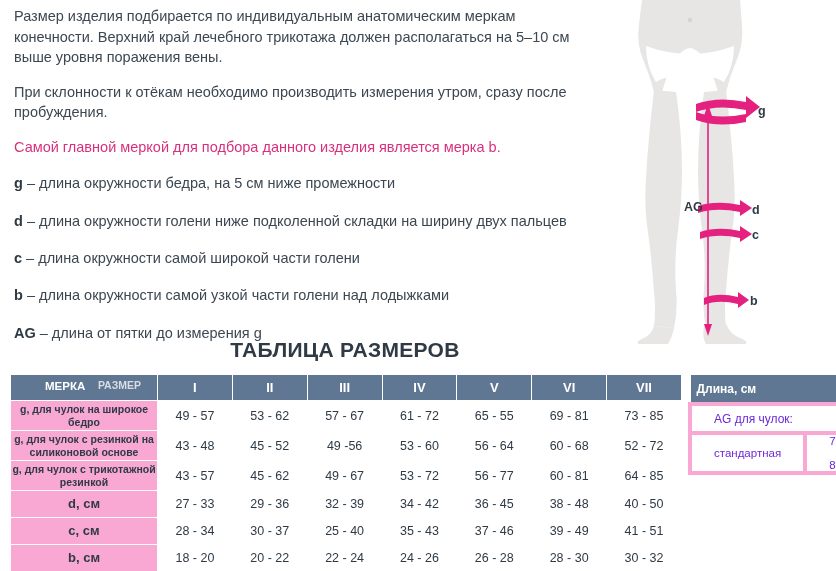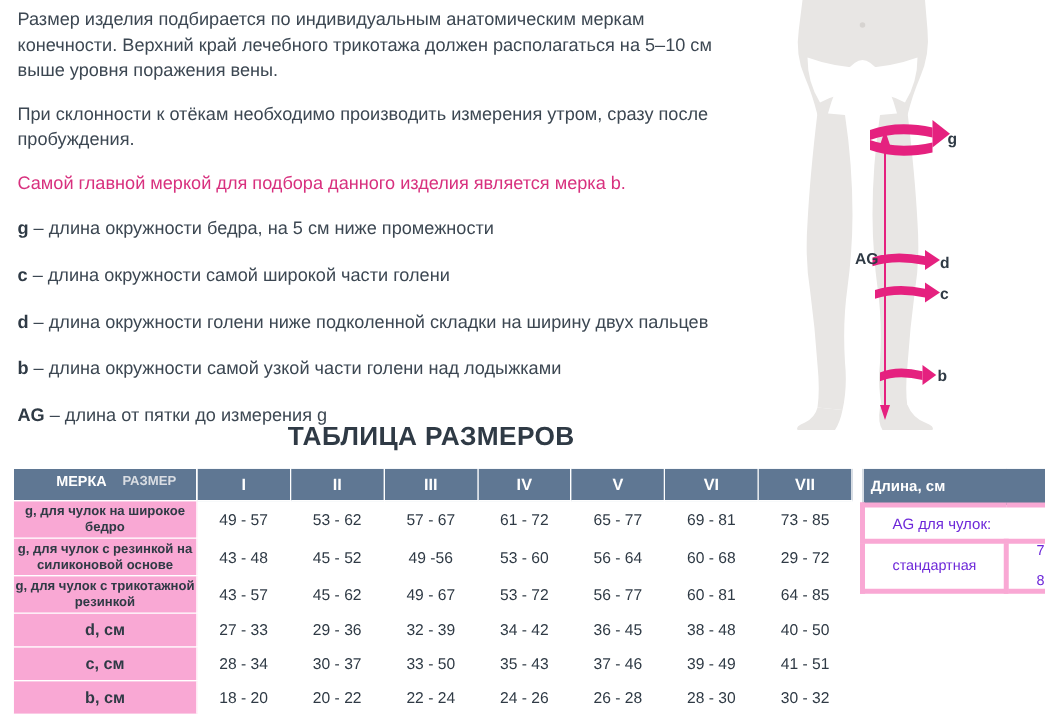--- a/index.html
+++ b/index.html
@@ -198,24 +198,24 @@
 
   <div class="text-col">
     <p class="para">Размер изделия подбирается по индивидуальным анатомическим меркам конечности. Верхний край лечебного трикотажа должен располагаться на 5–10 см выше уровня поражения вены.</p>
     <p class="para">При склонности к отёкам необходимо производить измерения утром, сразу после пробуждения.</p>
     <p class="highlight">Самой главной меркой для подбора данного изделия является мерка b.</p>
 
     <p class="legend-row">
       <span class="key">g</span><span> – длина окружности бедра, на 5 см ниже промежности</span>
     </p>
     <p class="legend-row">
+      <span class="key">d</span><span> – длина окружности голени ниже подколенной складки на ширину двух пальцев</span>
+    </p>
+    <p class="legend-row">
       <span class="key">c</span><span> – длина окружности самой широкой части голени</span>
-    </p>
-    <p class="legend-row">
-      <span class="key">d</span><span> – длина окружности голени ниже подколенной складки на ширину двух пальцев</span>
     </p>
     <p class="legend-row">
       <span class="key">b</span><span> – длина окружности самой узкой части голени над лодыжками</span>
     </p>
     <p class="legend-row">
       <span class="key">AG</span><span> – длина от пятки до измерения g</span>
     </p>
   </div>
 
   <div class="illus">
@@ -278,33 +278,33 @@
         <th>VII</th>
       </tr>
     </thead>
     <tbody>
       <tr class="tall">
         <td class="row-label">g, для чулок на широкое бедро</td>
         <td class="cell">49 - 57</td>
         <td class="cell">53 - 62</td>
         <td class="cell">57 - 67</td>
         <td class="cell">61 - 72</td>
-        <td class="cell">65 - 77</td>
+        <td class="cell">65 - 55</td>
         <td class="cell">69 - 81</td>
         <td class="cell">73 - 85</td>
       </tr>
       <tr class="tall">
         <td class="row-label">g, для чулок с  резинкой на силиконовой основе</td>
         <td class="cell">43 - 48</td>
         <td class="cell">45 - 52</td>
         <td class="cell">49 -56</td>
         <td class="cell">53 - 60</td>
         <td class="cell">56 - 64</td>
         <td class="cell">60 - 68</td>
-        <td class="cell">29 - 72</td>
+        <td class="cell">52 - 72</td>
       </tr>
       <tr class="tall">
         <td class="row-label">g, для чулок с трикотажной резинкой</td>
         <td class="cell">43 - 57</td>
         <td class="cell">45 - 62</td>
         <td class="cell">49 - 67</td>
         <td class="cell">53 - 72</td>
         <td class="cell">56 - 77</td>
         <td class="cell">60 - 81</td>
         <td class="cell">64 - 85</td>
@@ -316,21 +316,21 @@
         <td class="cell">32 - 39</td>
         <td class="cell">34 - 42</td>
         <td class="cell">36 - 45</td>
         <td class="cell">38 - 48</td>
         <td class="cell">40 - 50</td>
       </tr>
       <tr>
         <td class="row-label big">c, см</td>
         <td class="cell">28 - 34</td>
         <td class="cell">30 - 37</td>
-        <td class="cell">33 - 50</td>
+        <td class="cell">25 - 40</td>
         <td class="cell">35 - 43</td>
         <td class="cell">37 - 46</td>
         <td class="cell">39 - 49</td>
         <td class="cell">41 - 51</td>
       </tr>
       <tr>
         <td class="row-label big">b, см</td>
         <td class="cell">18 - 20</td>
         <td class="cell">20 - 22</td>
         <td class="cell">22 - 24</td>

